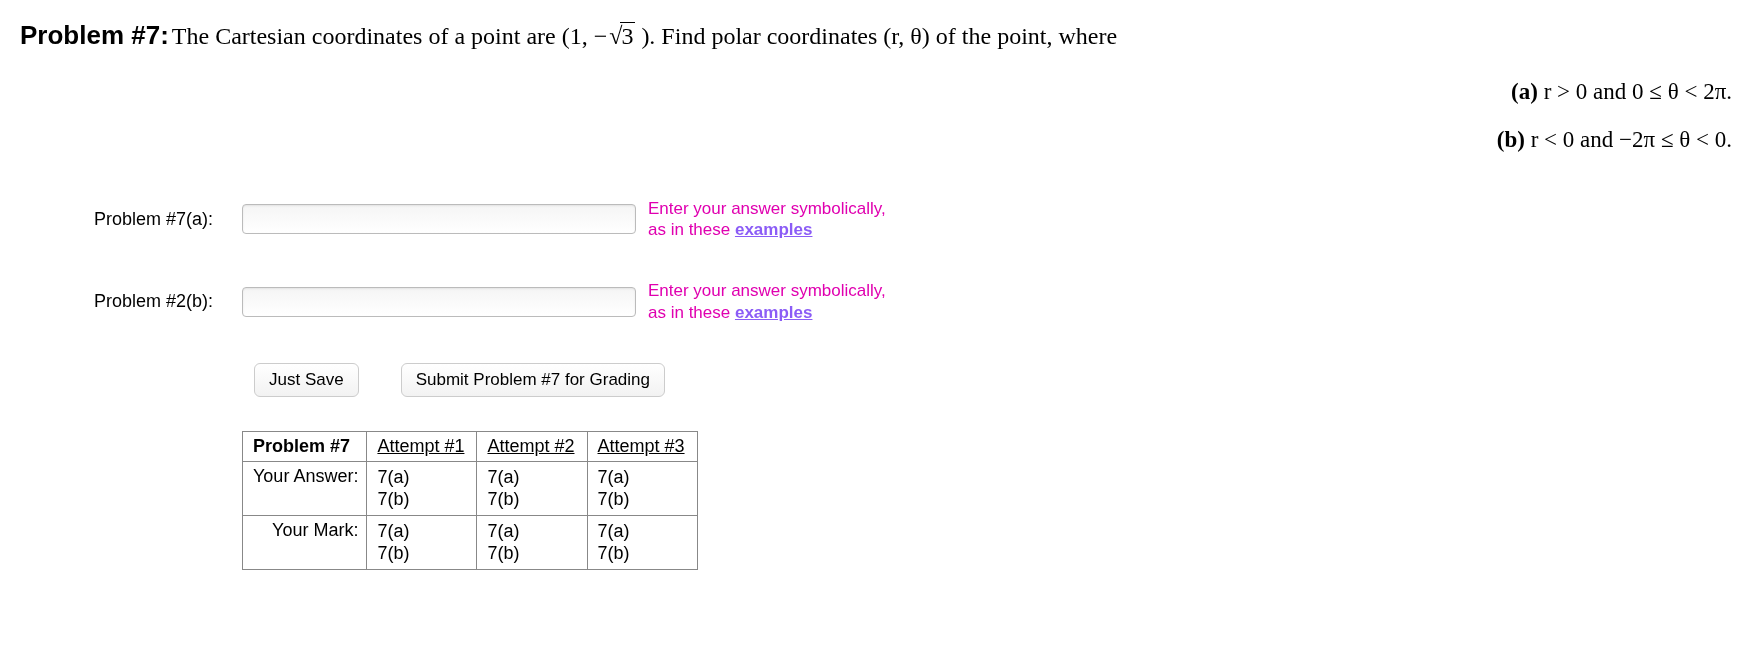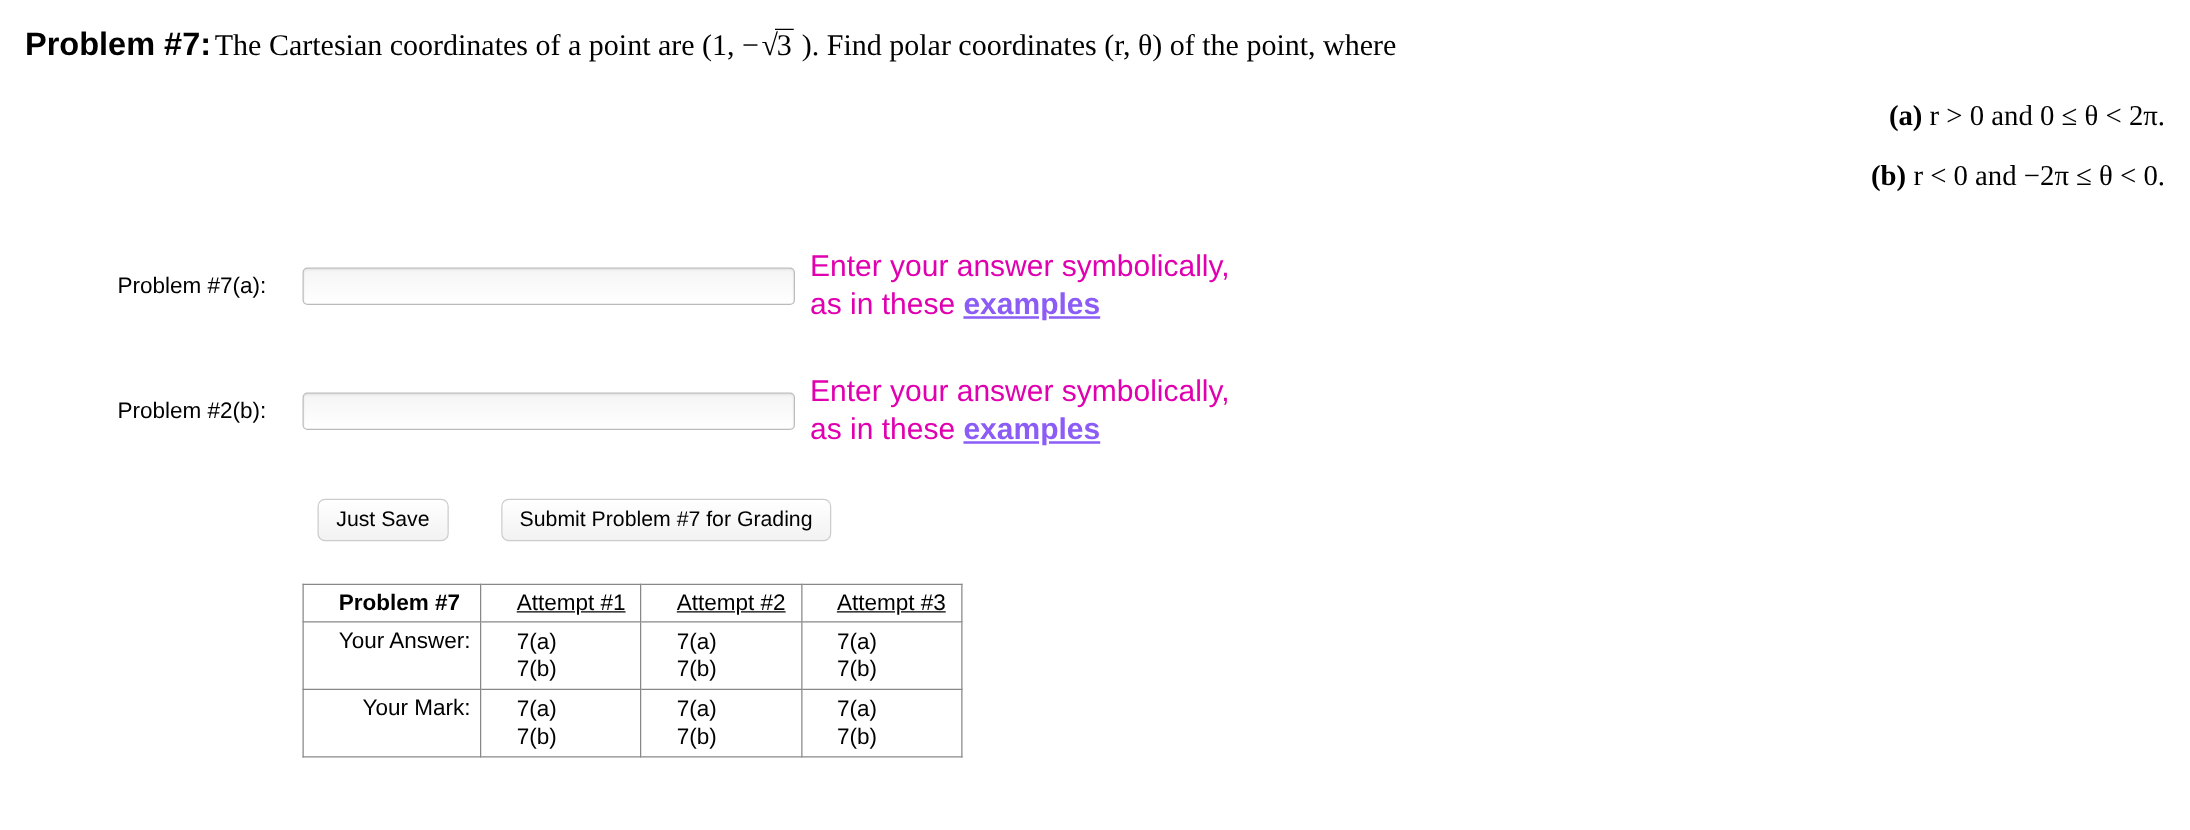--- a/index.html
+++ b/index.html
@@ -60,21 +60,21 @@
     border: 1px solid #bbb;
     border-radius: 4px;
     background: linear-gradient(#f5f5f5, #fff);
     box-shadow: inset 0 1px 2px rgba(0,0,0,0.08);
     padding: 0 6px;
     font-size: 15px;
   }
   .hint {
     margin-left: 12px;
     color: #e000b0;
-    font-size: 24px;
+    font-size: 17px;
     line-height: 1.25;
   }
   .hint a {
     color: #8b5cf6;
     font-weight: bold;
     text-decoration: underline;
     text-align: center;
   }
   .button-row {
     margin-left: 222px;
@@ -93,21 +93,21 @@
     margin-left: 12px;
   }
   .attempts {
     margin-left: 222px;
     margin-top: 34px;
     border-collapse: collapse;
     font-size: 18px;
   }
   .attempts td, .attempts th {
     border: 1px solid #888;
-    padding: 4px 12px 4px 28px;
+    padding: 4px 12px 4px 10px;
     vertical-align: top;
     text-align: left;
     font-weight: normal;
   }
   .attempts th.corner {
     font-weight: bold;
   }
   .attempts th.attempt {
     text-decoration: underline;
     font-weight: normal;

